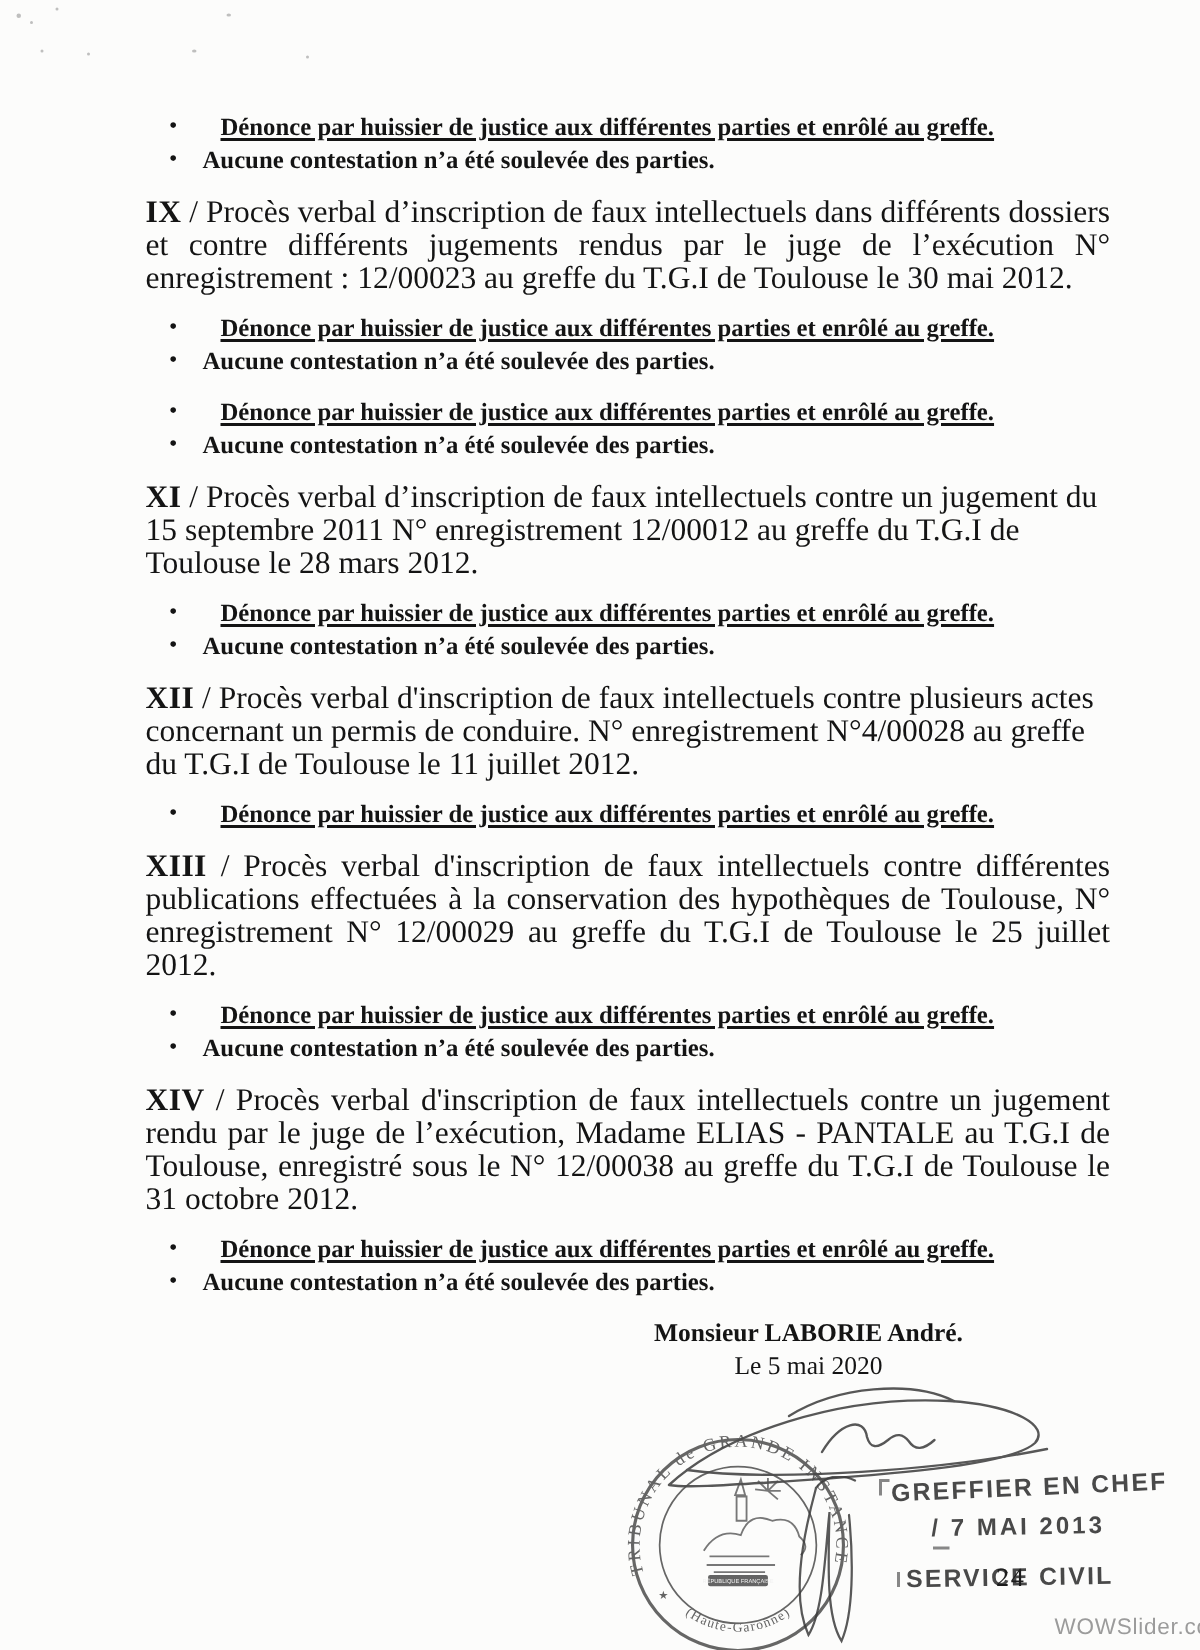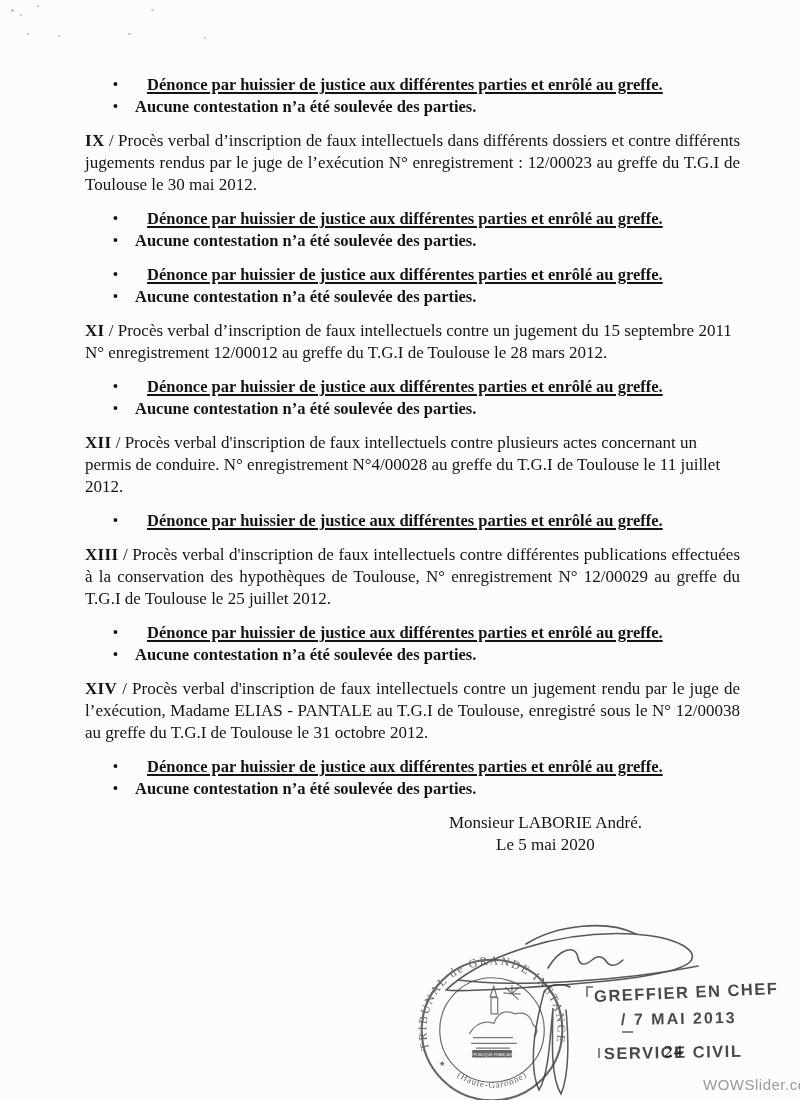--- a/index.html
+++ b/index.html
@@ -2,29 +2,29 @@
 <html><head>
 <meta charset="utf-8">
 <style>
   html,body{margin:0;padding:0;background:#e9e9e9;}
   .page{position:relative;width:800px;height:1100px;background:#fcfcfb;overflow:hidden;
         font-family:"Liberation Serif", serif;color:#141414;}
   
   .speck{position:absolute;border-radius:50%;background:#8d8d8d;opacity:.55;}
   
   .content{position:absolute;left:85px;top:0;width:655px;padding-top:74px;}
-  .para{margin:12px 0 0 0;font-size:17px;line-height:22px;text-align:justify;}
+  .para{margin:12px 0 0 12px;font-size:21px;line-height:22px;text-align:justify;}
   .para.rag{text-align:left;}
   .para .numeral{font-weight:bold;letter-spacing:.3px;text-align:center;}
   ul.bullets{list-style:none;margin:12px 0 0 28px;padding:0;}
   ul.bullets li{display:flex;align-items:flex-start;font-size:16.5px;line-height:22px;font-weight:bold;}
   ul.bullets .dot{width:22px;flex:0 0 22px;font-size:14px;line-height:22px;}
   ul.bullets .u{text-decoration:underline;text-decoration-thickness:1.5px;text-underline-offset:2px;margin-left:12px;}
   .sig-block{margin:12px 98px 0 auto;width:max-content;text-align:center;font-size:17px;line-height:22px;}
-  .sig-name{font-weight:normal;text-align:center;}
+  .sig-name{font-weight:bold;text-align:center;}
   
   .overlay{position:absolute;left:0;top:0;width:800px;height:1100px;pointer-events:none;}
   .stamp{position:absolute;font-family:"Liberation Sans", sans-serif;color:rgba(48,48,48,.88);
          white-space:nowrap;font-weight:600;}
   .stamp.greffier{left:594px;top:983px;font-size:16.5px;letter-spacing:1.5px;transform:rotate(-2.5deg);}
   .stamp.datest{left:621px;top:1010px;font-size:16px;letter-spacing:2px;transform:rotate(-1deg);}
   .stamp.service{left:604px;top:1043px;font-size:16.5px;letter-spacing:1.5px;transform:rotate(-1deg);}
   .pagenum{position:absolute;left:664px;top:1041px;font-family:"Liberation Serif",serif;
            font-size:17.5px;color:#1c1c1c;letter-spacing:1px;}
   .tick{position:absolute;opacity:.7;}

